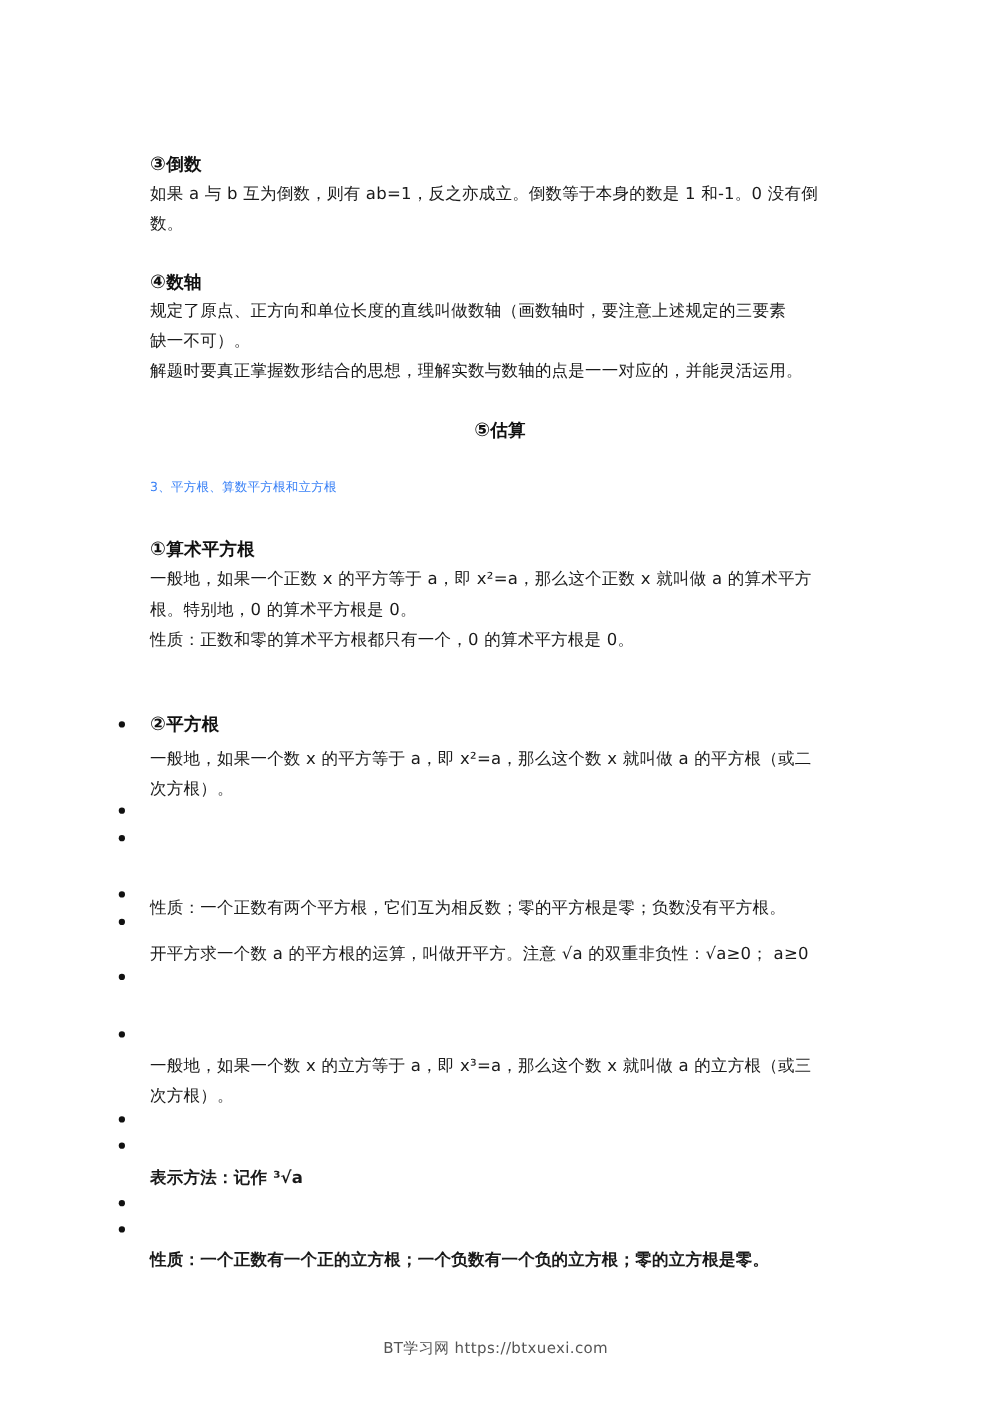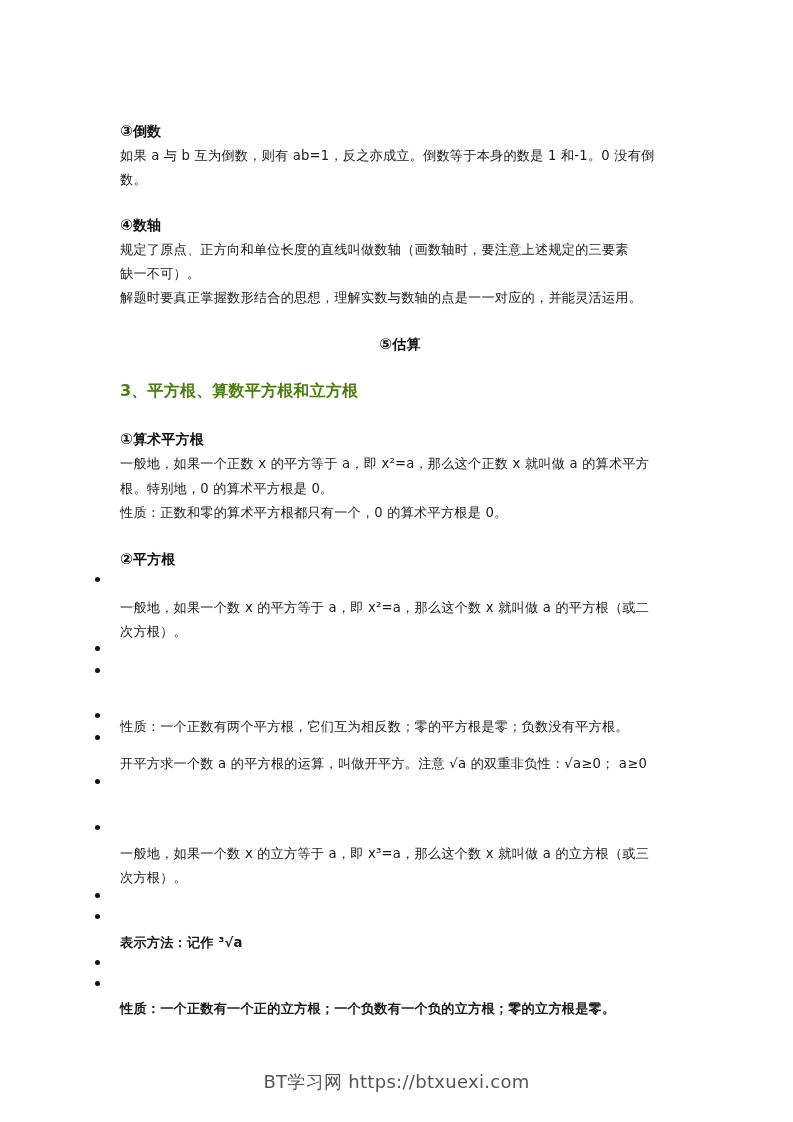--- a/index.html
+++ b/index.html
@@ -9,28 +9,28 @@
       color: #1a1a1a;
     }
     .page { position: absolute; left: 0; top: 0; width: 793px; height: 1122px; }
     .line {
       position: absolute; left: 120px; width: 560px;
       font-size: 13.2px; line-height: 22px; white-space: nowrap;
       letter-spacing: 0.2px;
     }
     .heading { font-size: 14px; font-weight: 600; color: #111; }
     .circled { font-weight: 700; font-size: 15px; }
-    .section-title { color: #4d7c0f; font-weight: 700; font-size: 16px; }
+    .section-title { color: #3b82f6; font-weight: 400; font-size: 10px; }
     .bullet {
       position: absolute; left: 95px; width: 5px; height: 5px;
       border-radius: 50%; background: #111;
     }
     .footer {
       position: absolute; left: 0; width: 793px; top: 1070px; text-align: center;
-      font-size: 18px; color: #555; letter-spacing: 0.3px;
+      font-size: 12px; color: #555; letter-spacing: 0.3px;
     }
   </style>
 </head>
 <body>
 
 <div class="page">
 
   <div class="line heading" style="top:120px;">
     <span class="circled">③</span><span>倒数</span>
   </div>
@@ -50,21 +50,21 @@
 
   <div class="line section-title" style="top:380px;">3、平方根、算数平方根和立方根</div>
 
   <div class="line heading" style="top:428px;">
     <span class="circled">①</span><span>算术平方根</span>
   </div>
   <div class="line" style="top:453px;">一般地，如果一个正数 x 的平方等于 a，即 x²=a，那么这个正数 x 就叫做 a 的算术平方</div>
   <div class="line" style="top:478px;">根。特别地，0 的算术平方根是 0。</div>
   <div class="line" style="top:502px;">性质：正数和零的算术平方根都只有一个，0 的算术平方根是 0。</div>
 
-  <div class="line heading" style="top:548px;">
+  <div class="line heading" style="top:568px;">
     <span class="circled">②</span><span>平方根</span>
   </div>
   <div class="bullet" style="top:577px;"></div>
   <div class="line" style="top:597px;">一般地，如果一个数 x 的平方等于 a，即 x²=a，那么这个数 x 就叫做 a 的平方根（或二</div>
   <div class="line" style="top:621px;">次方根）。</div>
   <div class="bullet" style="top:646px;"></div>
   <div class="bullet" style="top:668px;"></div>
   <div class="line" style="top:716px;">性质：一个正数有两个平方根，它们互为相反数；零的平方根是零；负数没有平方根。</div>
   <div class="bullet" style="top:713px;"></div>
   <div class="bullet" style="top:735px;"></div>

